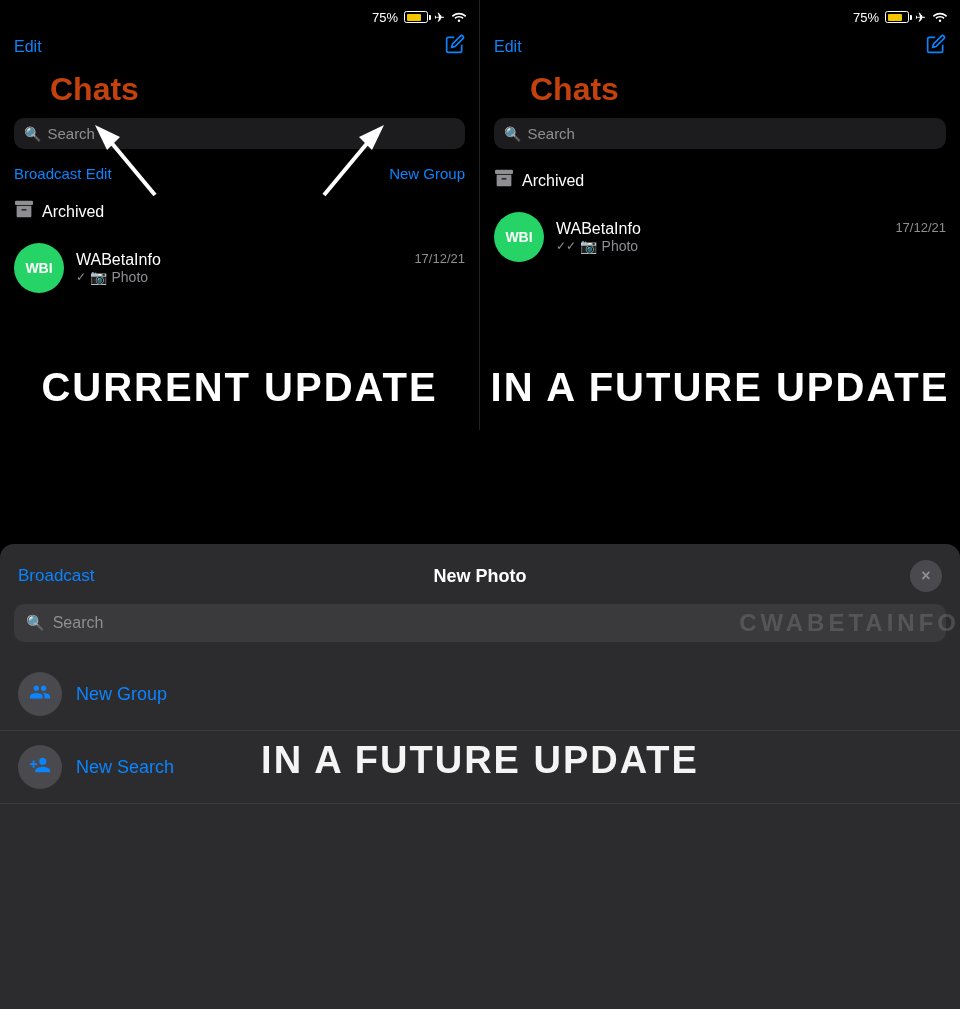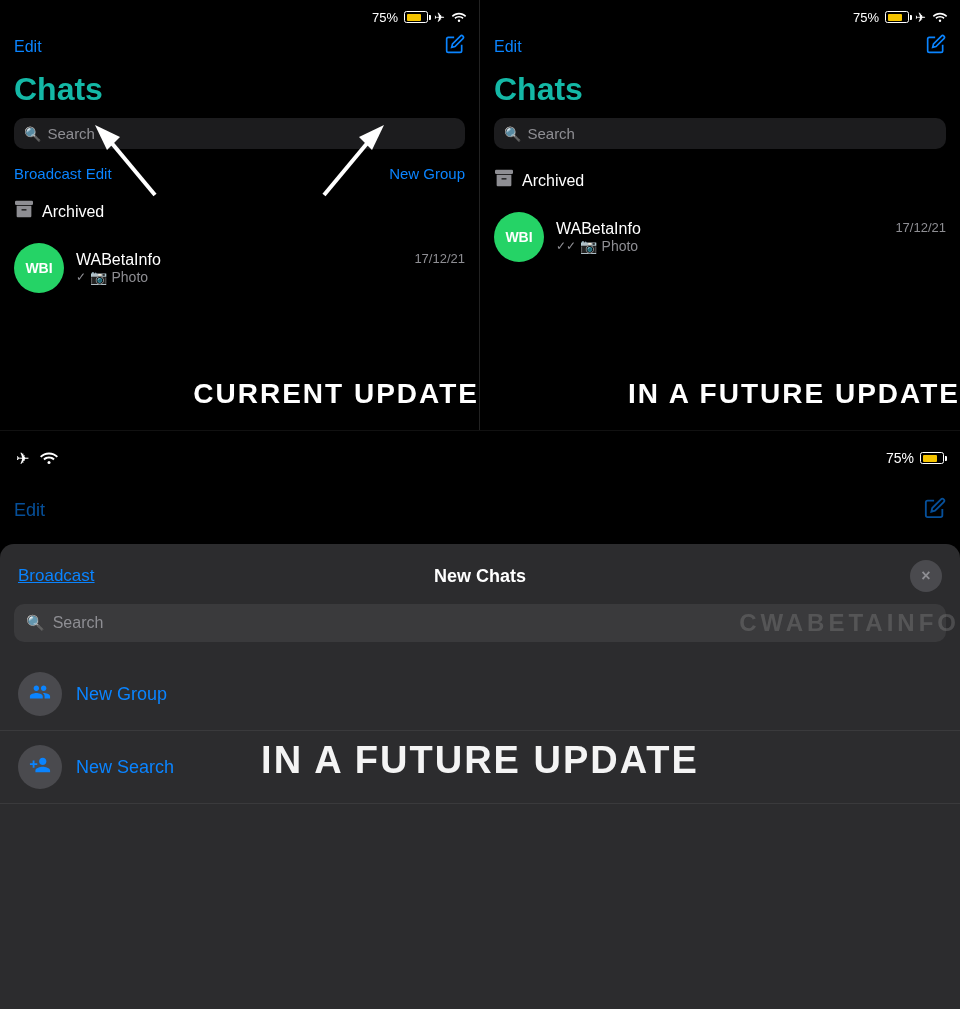--- a/index.html
+++ b/index.html
@@ -93,24 +93,25 @@
       color: #0a84ff;
       font-size: 16px;
       font-weight: 400;
     }
     .compose-icon {
       color: #0a84ff;
       font-size: 18px;
     }
 
     .chats-title {
-      color: #14b8a6;
+      color: #c2410c;
       font-size: 32px;
       font-weight: 700;
       padding: 4px 14px 10px;
+      margin-left: 36px;
     }
 
     .search-bar {
       margin: 0 14px 10px;
       background: #1c1c1e;
       border-radius: 10px;
       display: flex;
       align-items: center;
       padding: 7px 10px;
       gap: 6px;
@@ -195,23 +196,23 @@
       font-size: 13px;
       align-self: flex-start;
       margin-top: 8px;
     }
 
     .label-overlay {
       position: absolute;
       bottom: 20px;
       left: 0;
       right: 0;
-      text-align: right;
+      text-align: center;
       color: #fff;
-      font-size: 28px;
+      font-size: 40px;
       font-weight: 900;
       letter-spacing: 2px;
       text-transform: uppercase;
     }
 
     
     .middle-status-bar {
       width: 960px;
       height: 55px;
       background: #000;
@@ -262,21 +263,20 @@
     .sheet-header {
       display: flex;
       align-items: center;
       justify-content: space-between;
       padding: 16px 18px 12px;
       position: relative;
     }
     .sheet-broadcast-link {
       color: #0a84ff;
       font-size: 17px;
-      text-decoration: underline;
     }
     .sheet-title {
       color: #fff;
       font-size: 18px;
       font-weight: 600;
       position: absolute;
       left: 50%;
       transform: translateX(-50%);
     }
     .sheet-close-btn {
@@ -337,21 +337,21 @@
     }
 
     .checkmark {
       font-size: 12px;
       color: #8e8e93;
     }
   </style>
 </head>
 <body>
 
-<div style="display:flex; flex-direction:column; width:960px;">
+<div style="display:flex; flex-direction:row; width:960px;">
 
   <div class="top-section">
 
     <div class="panel">
       <div class="status-bar">
         <div class="status-bar-left">
           
         </div>
         <div class="status-bar-right">
           <span class="status-percent">75%</span>
@@ -516,21 +516,21 @@
         <path d="M11 4H4a2 2 0 0 0-2 2v14a2 2 0 0 0 2 2h14a2 2 0 0 0 2-2v-7"></path>
         <path d="M18.5 2.5a2.121 2.121 0 0 1 3 3L12 15l-4 1 1-4 9.5-9.5z"></path>
       </svg>
     </span>
   </div>
 </div>
 
 <div class="bottom-sheet">
   <div class="sheet-header">
     <span class="sheet-broadcast-link">Broadcast</span>
-    <span class="sheet-title">New Chats</span>
+    <span class="sheet-title">New Photo</span>
     <span class="sheet-close-btn">×</span>
   </div>
 
   <div class="sheet-search">
     <span class="sheet-search-icon">🔍</span>
     <span class="sheet-search-placeholder">Search</span>
   </div>
 
   <div style="position:absolute; top:195px; left:0; right:0; text-align:center; color:#fff; font-size:38px; font-weight:900; letter-spacing:2px; text-transform:uppercase; pointer-events:none; z-index:2; opacity:0.95;">IN A FUTURE UPDATE</div>
 

